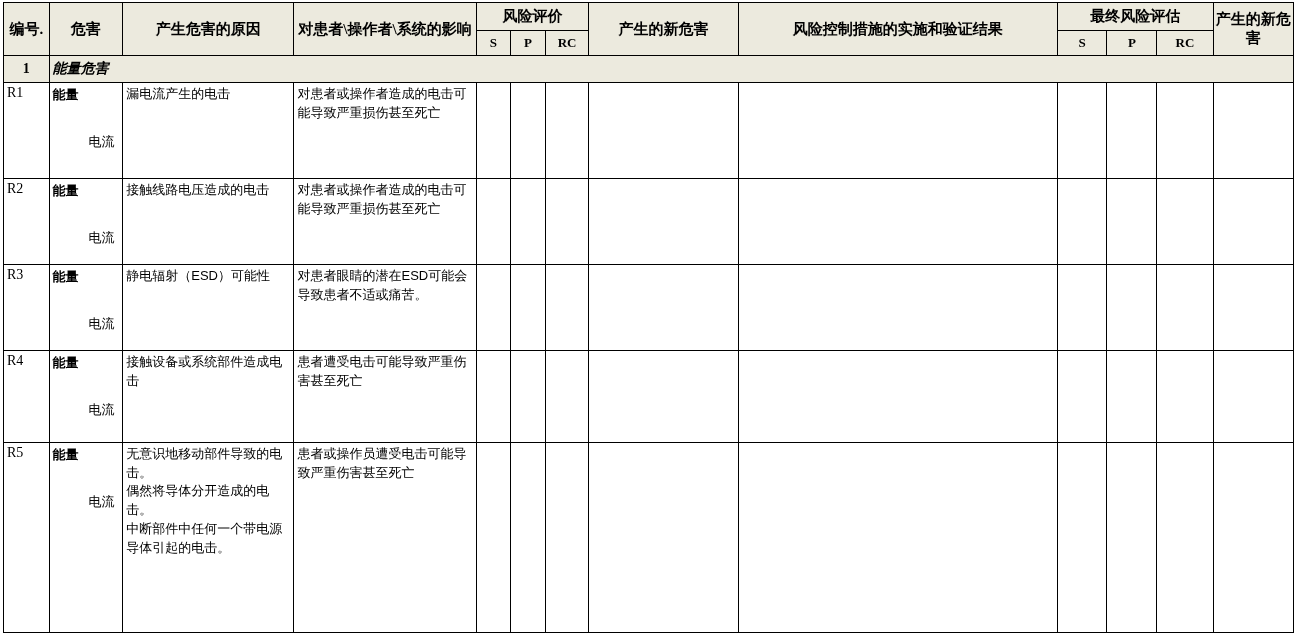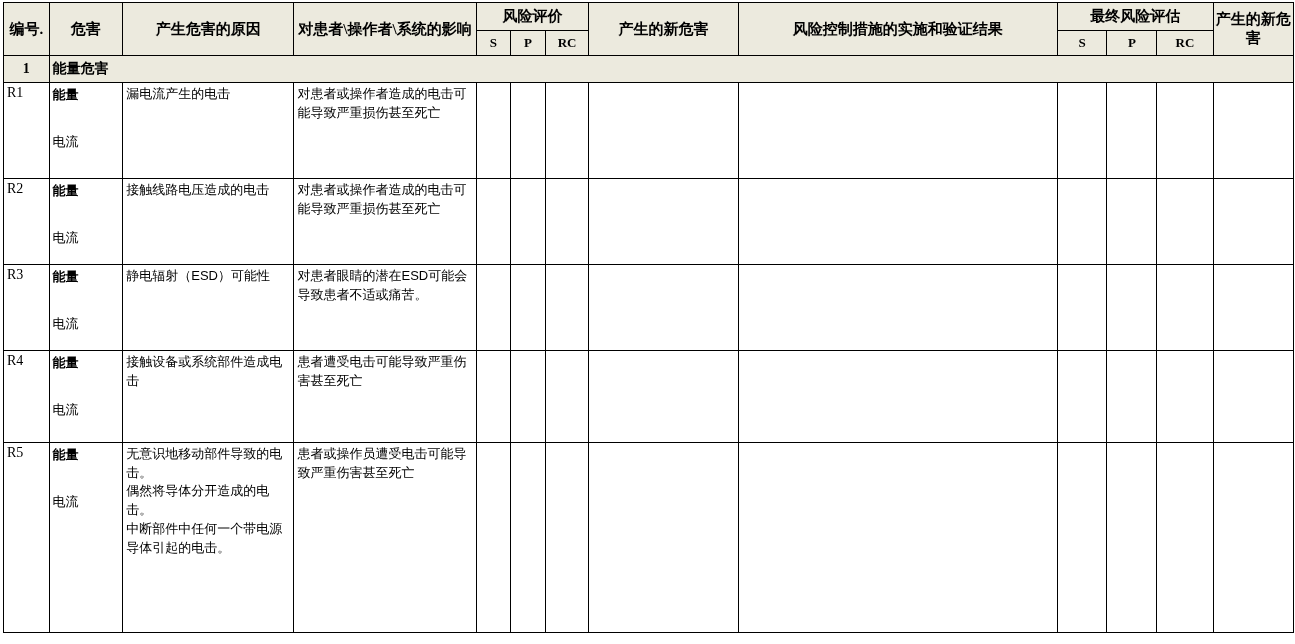--- a/index.html
+++ b/index.html
@@ -56,36 +56,38 @@
     font-size: 14px;
     vertical-align: middle;
     height: 22px;
   }
   td.section-num {
     text-align: center;
   }
   td.section-title {
     text-align: left;
     padding-left: 5px;
+    font-style: italic;
   }
   
   td.idcell {
     vertical-align: middle;
     font-size: 14px;
   }
   td.hazard {
     font-size: 13px;
     line-height: 1.5;
   }
   td.hazard .h-top {
     font-weight: bold;
   }
   td.hazard .h-bot {
     margin-top: 28px;
     font-weight: normal;
+    margin-left: 36px;
   }
   td.cause, td.effect {
     font-size: 13px;
     line-height: 1.45;
     font-family: Liberation Sans, sans-serif;
   }
   td.cause {
     padding-left: 4px;
   }
   td.effect {

